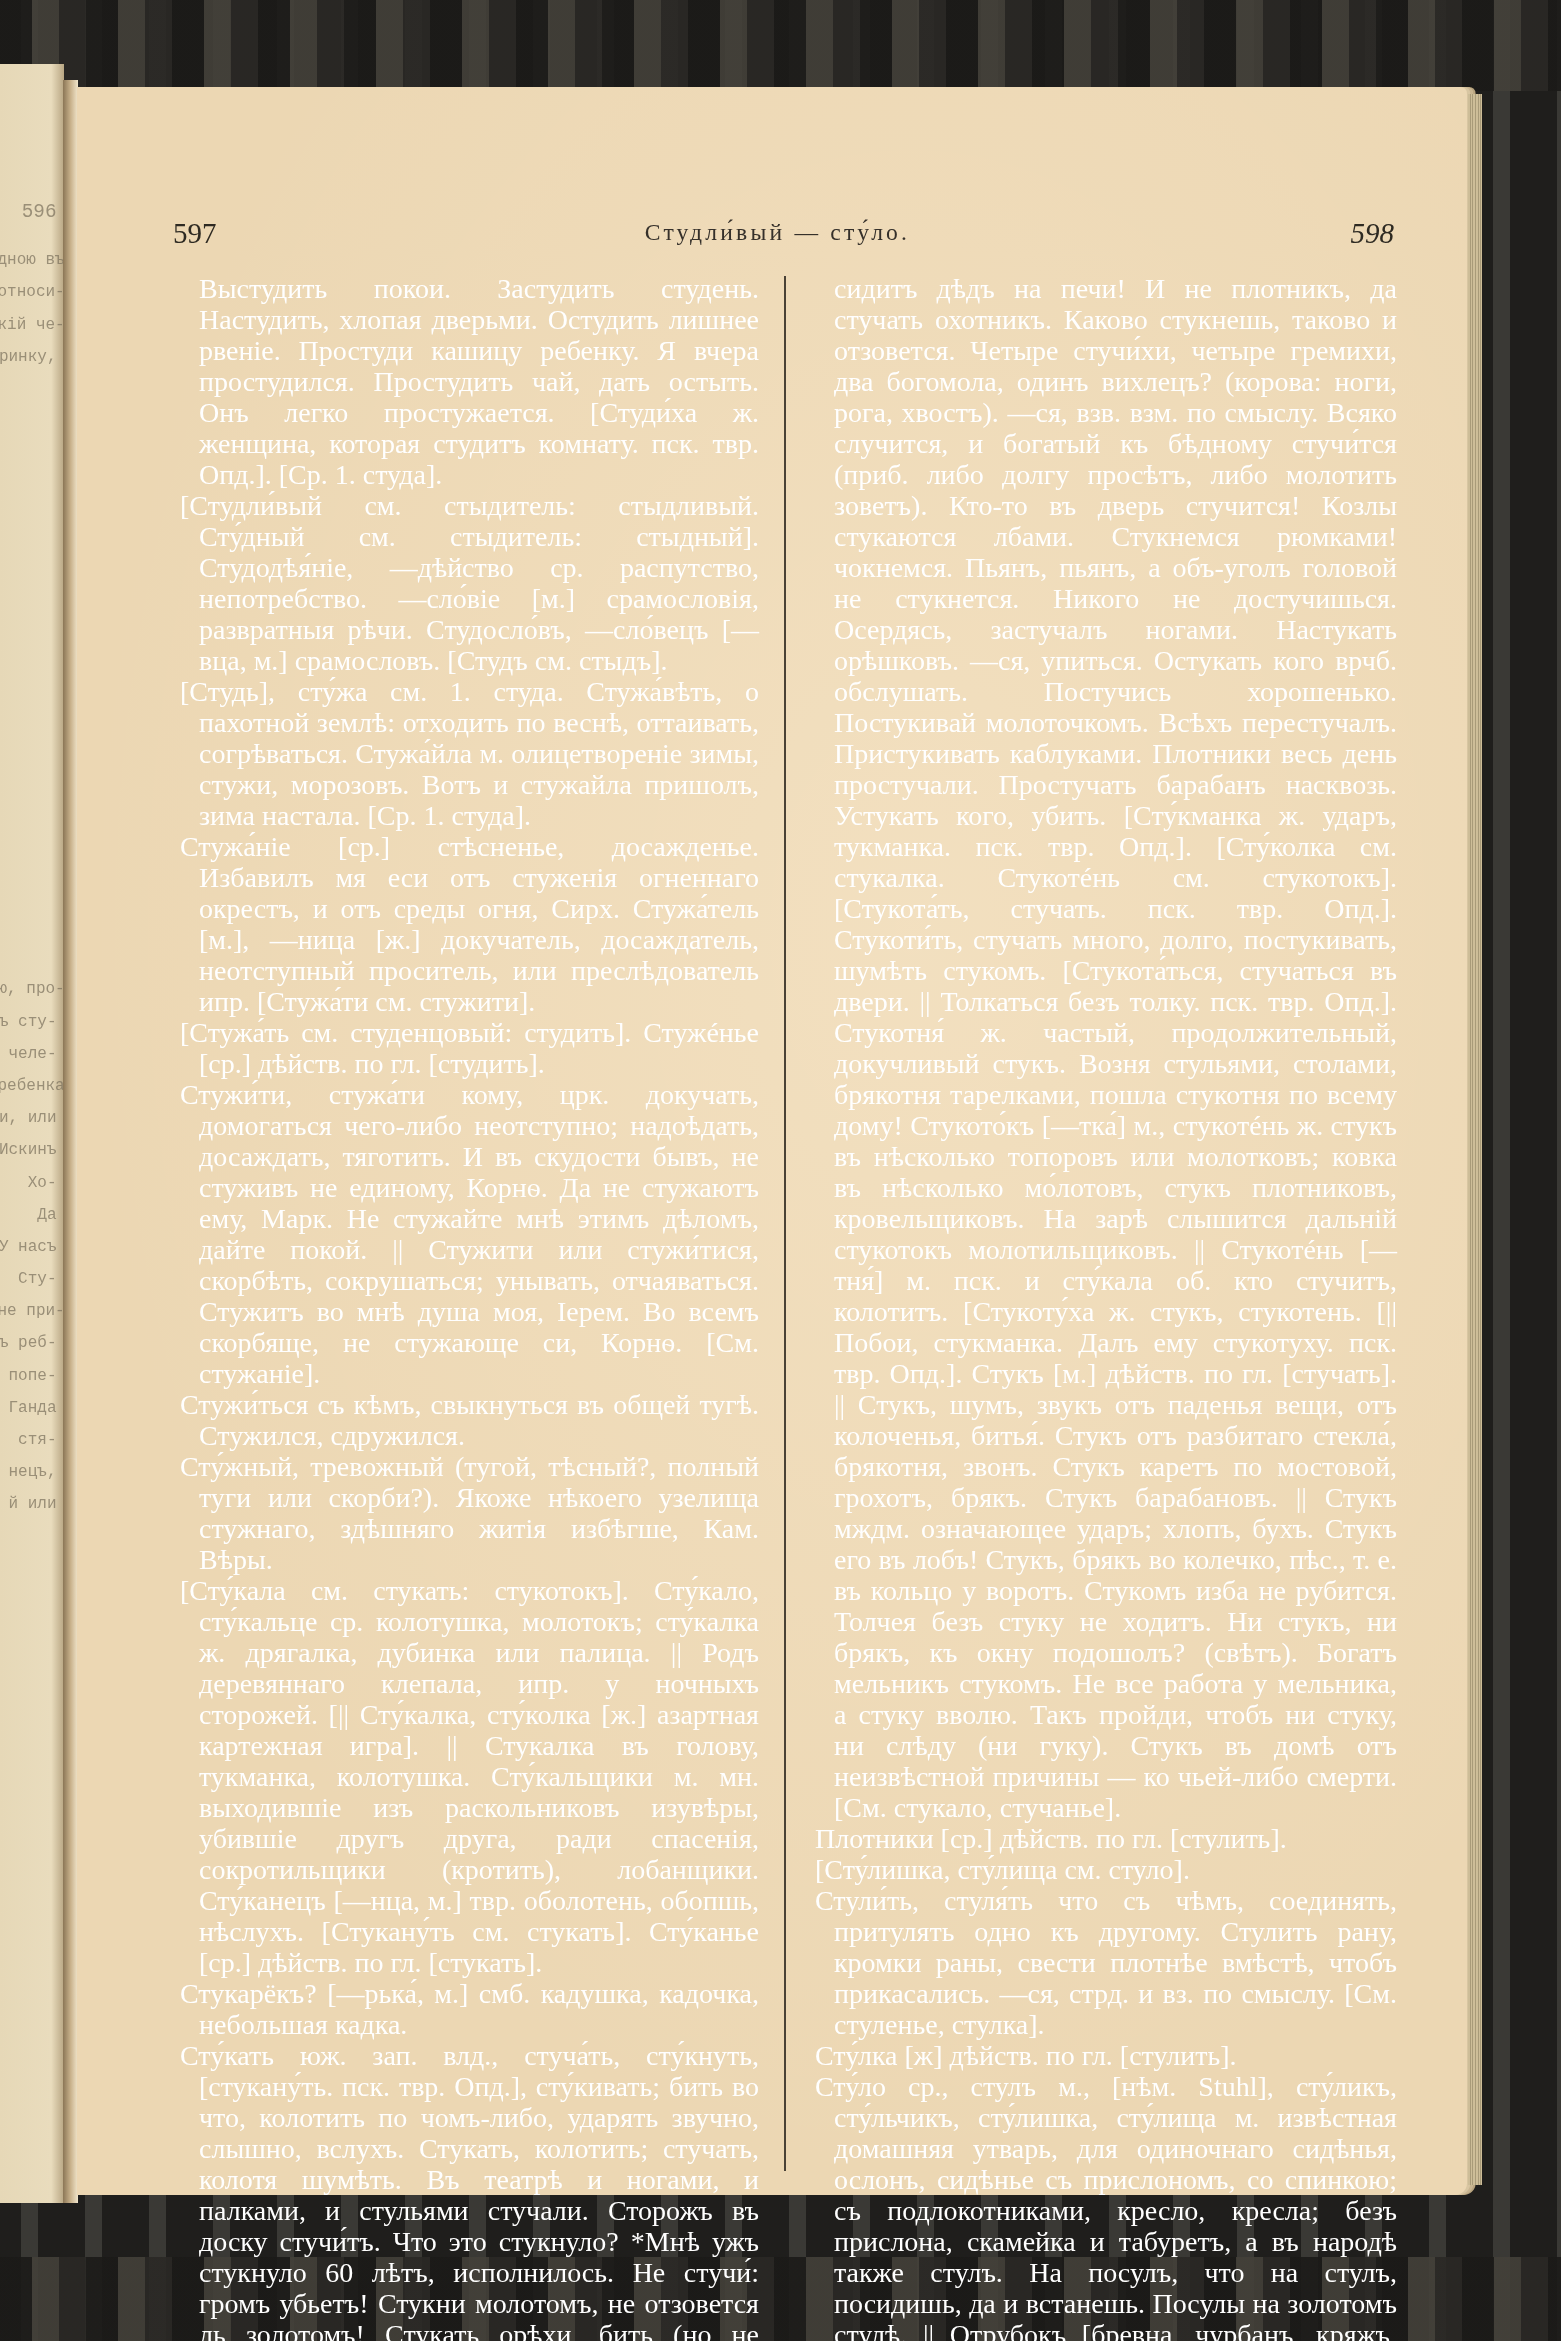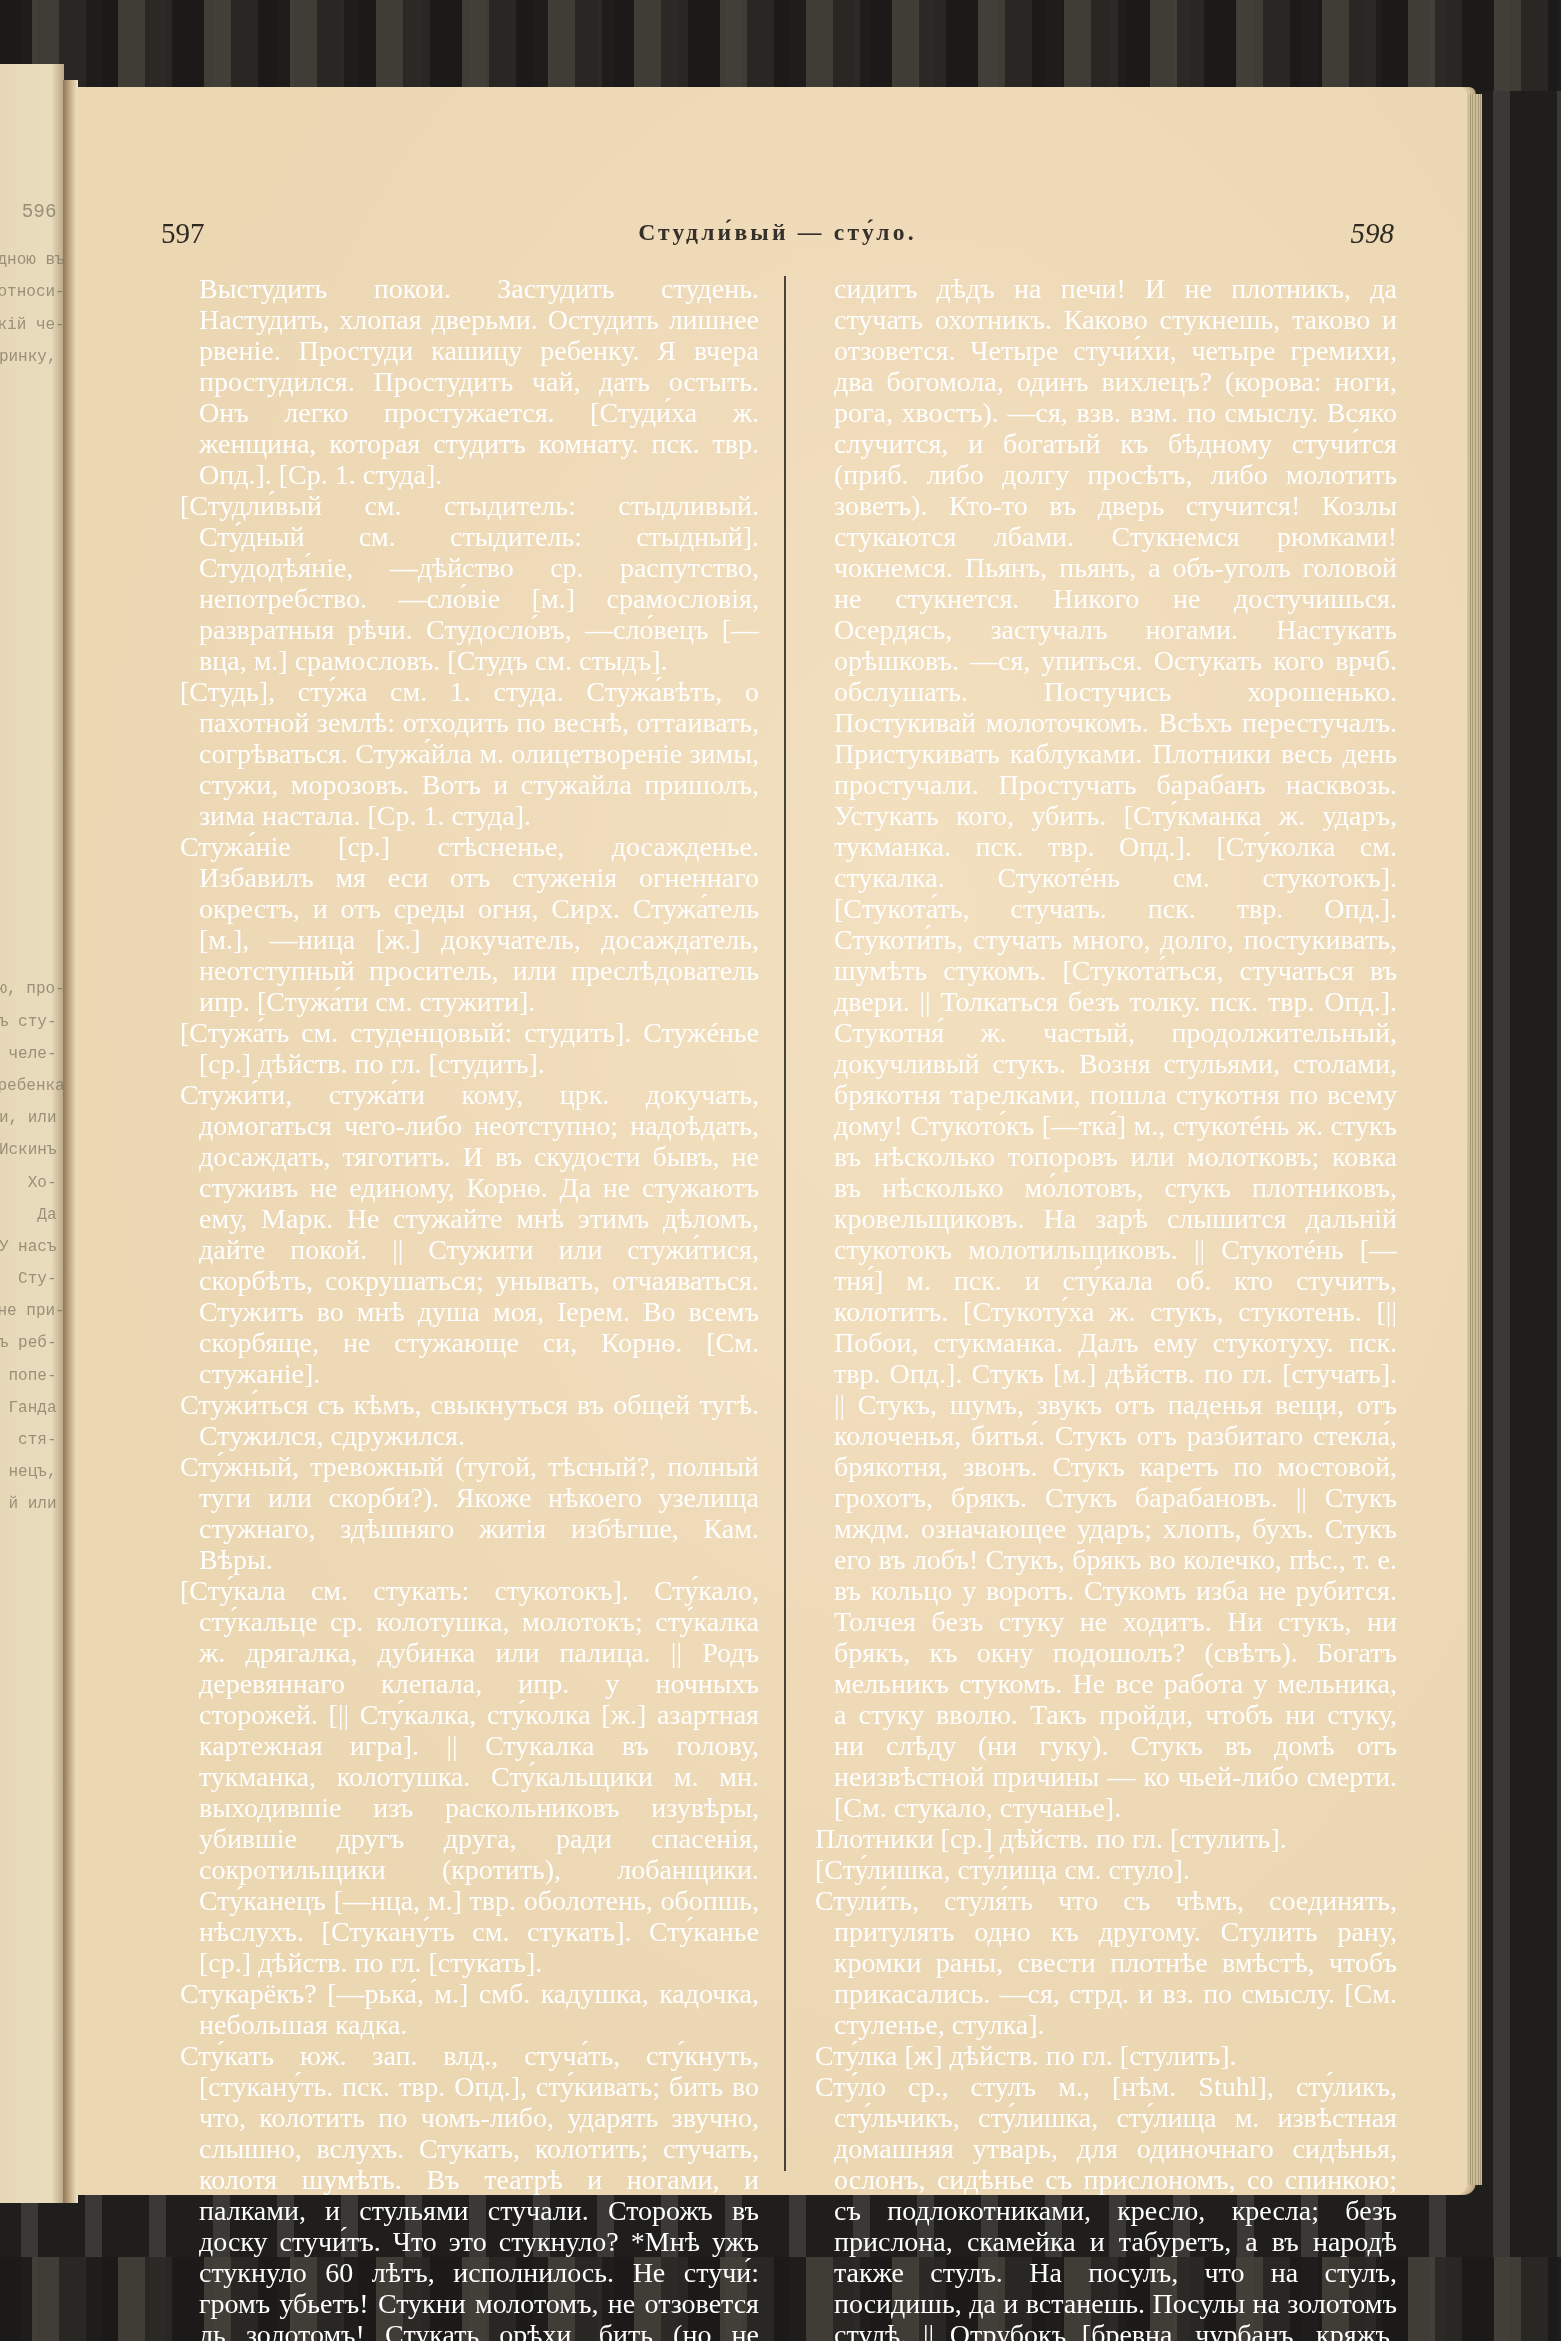--- a/index.html
+++ b/index.html
@@ -42,25 +42,25 @@
     box-shadow: 3.2px 0 0 #d8c6a2, 6.4px 0 0 #c9b591, 8.6px 0 0 #b8a47f;
   }
   .page-edge {
     position:absolute; left:1468px; top:94px; width:14px; height:2091px;
     background:repeating-linear-gradient(90deg,#cdbd98 0 1.6px,#a89a78 1.6px 2.7px);
   }
   .header {
     position:absolute; top:217px; left:161px; width:1233px; height:32px;
   }
   .pgnum { position:absolute; top:0; font-size:29px; color:#2e2a22; }
-  .pgnum.left { left:0; }
+  .pgnum.left { left:12px; }
   .pgnum.right { right:0;font-style:italic; }
   .running-title {
     position:absolute; left:0; right:0; top:2.1px; text-align:center;
-    font-size:23.6px; letter-spacing:3.2px; color:#35302a;font-weight:bold;
+    font-size:23.6px; letter-spacing:3.2px; color:#35302a;
   }
   .col {
     position:absolute; top:273px; width:579px;
     color:#ffffff; font-size:28px; line-height:31px;
     text-align:justify;
   }
   .col.left { left:180px; }
   .col.right { left:815px; width:582px; }
   .divider {
     position:absolute; left:784px; top:276px; width:1.6px; height:1895px;

